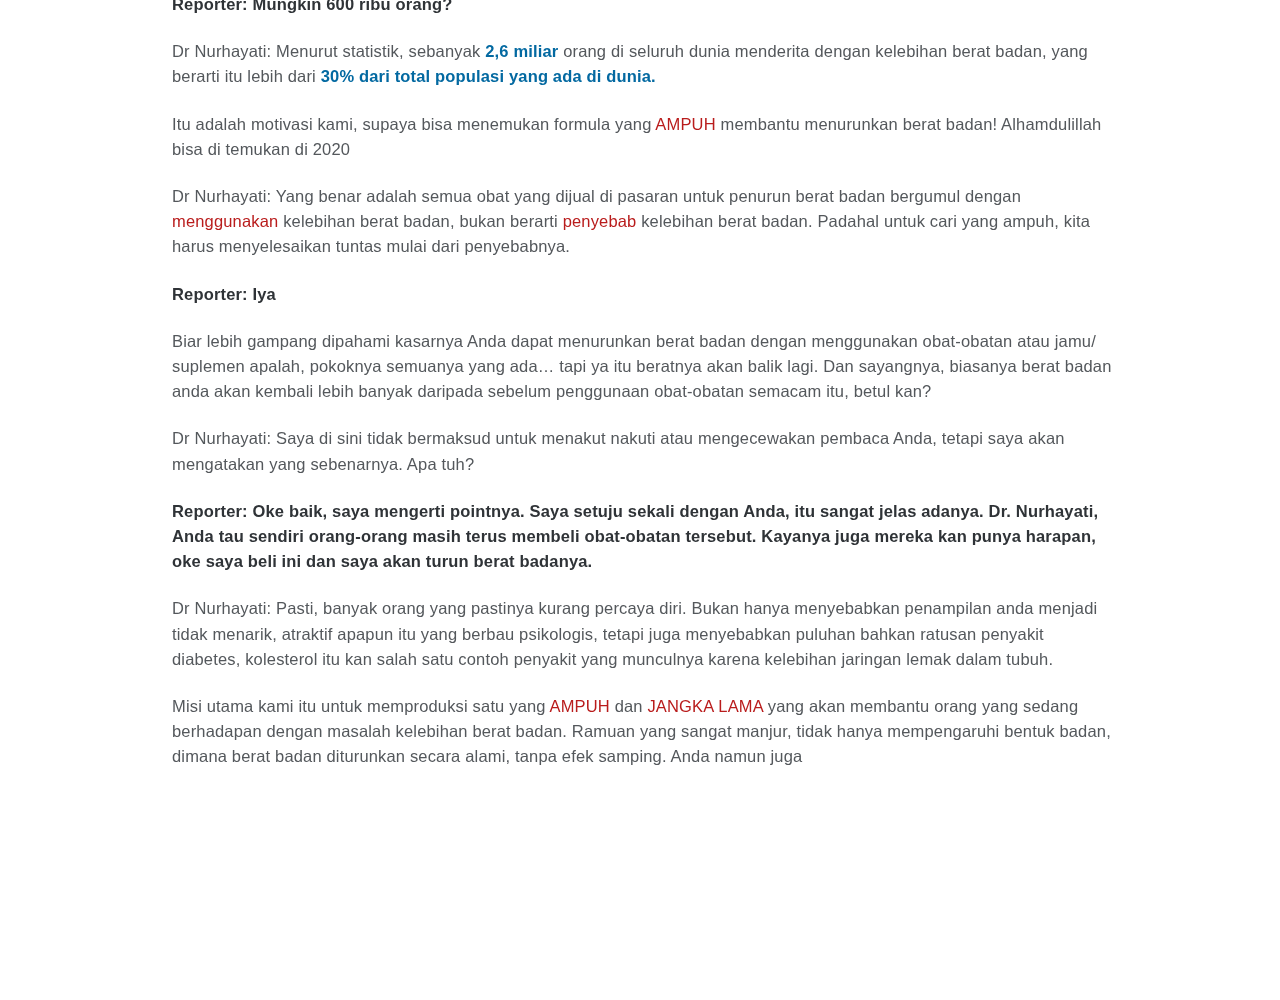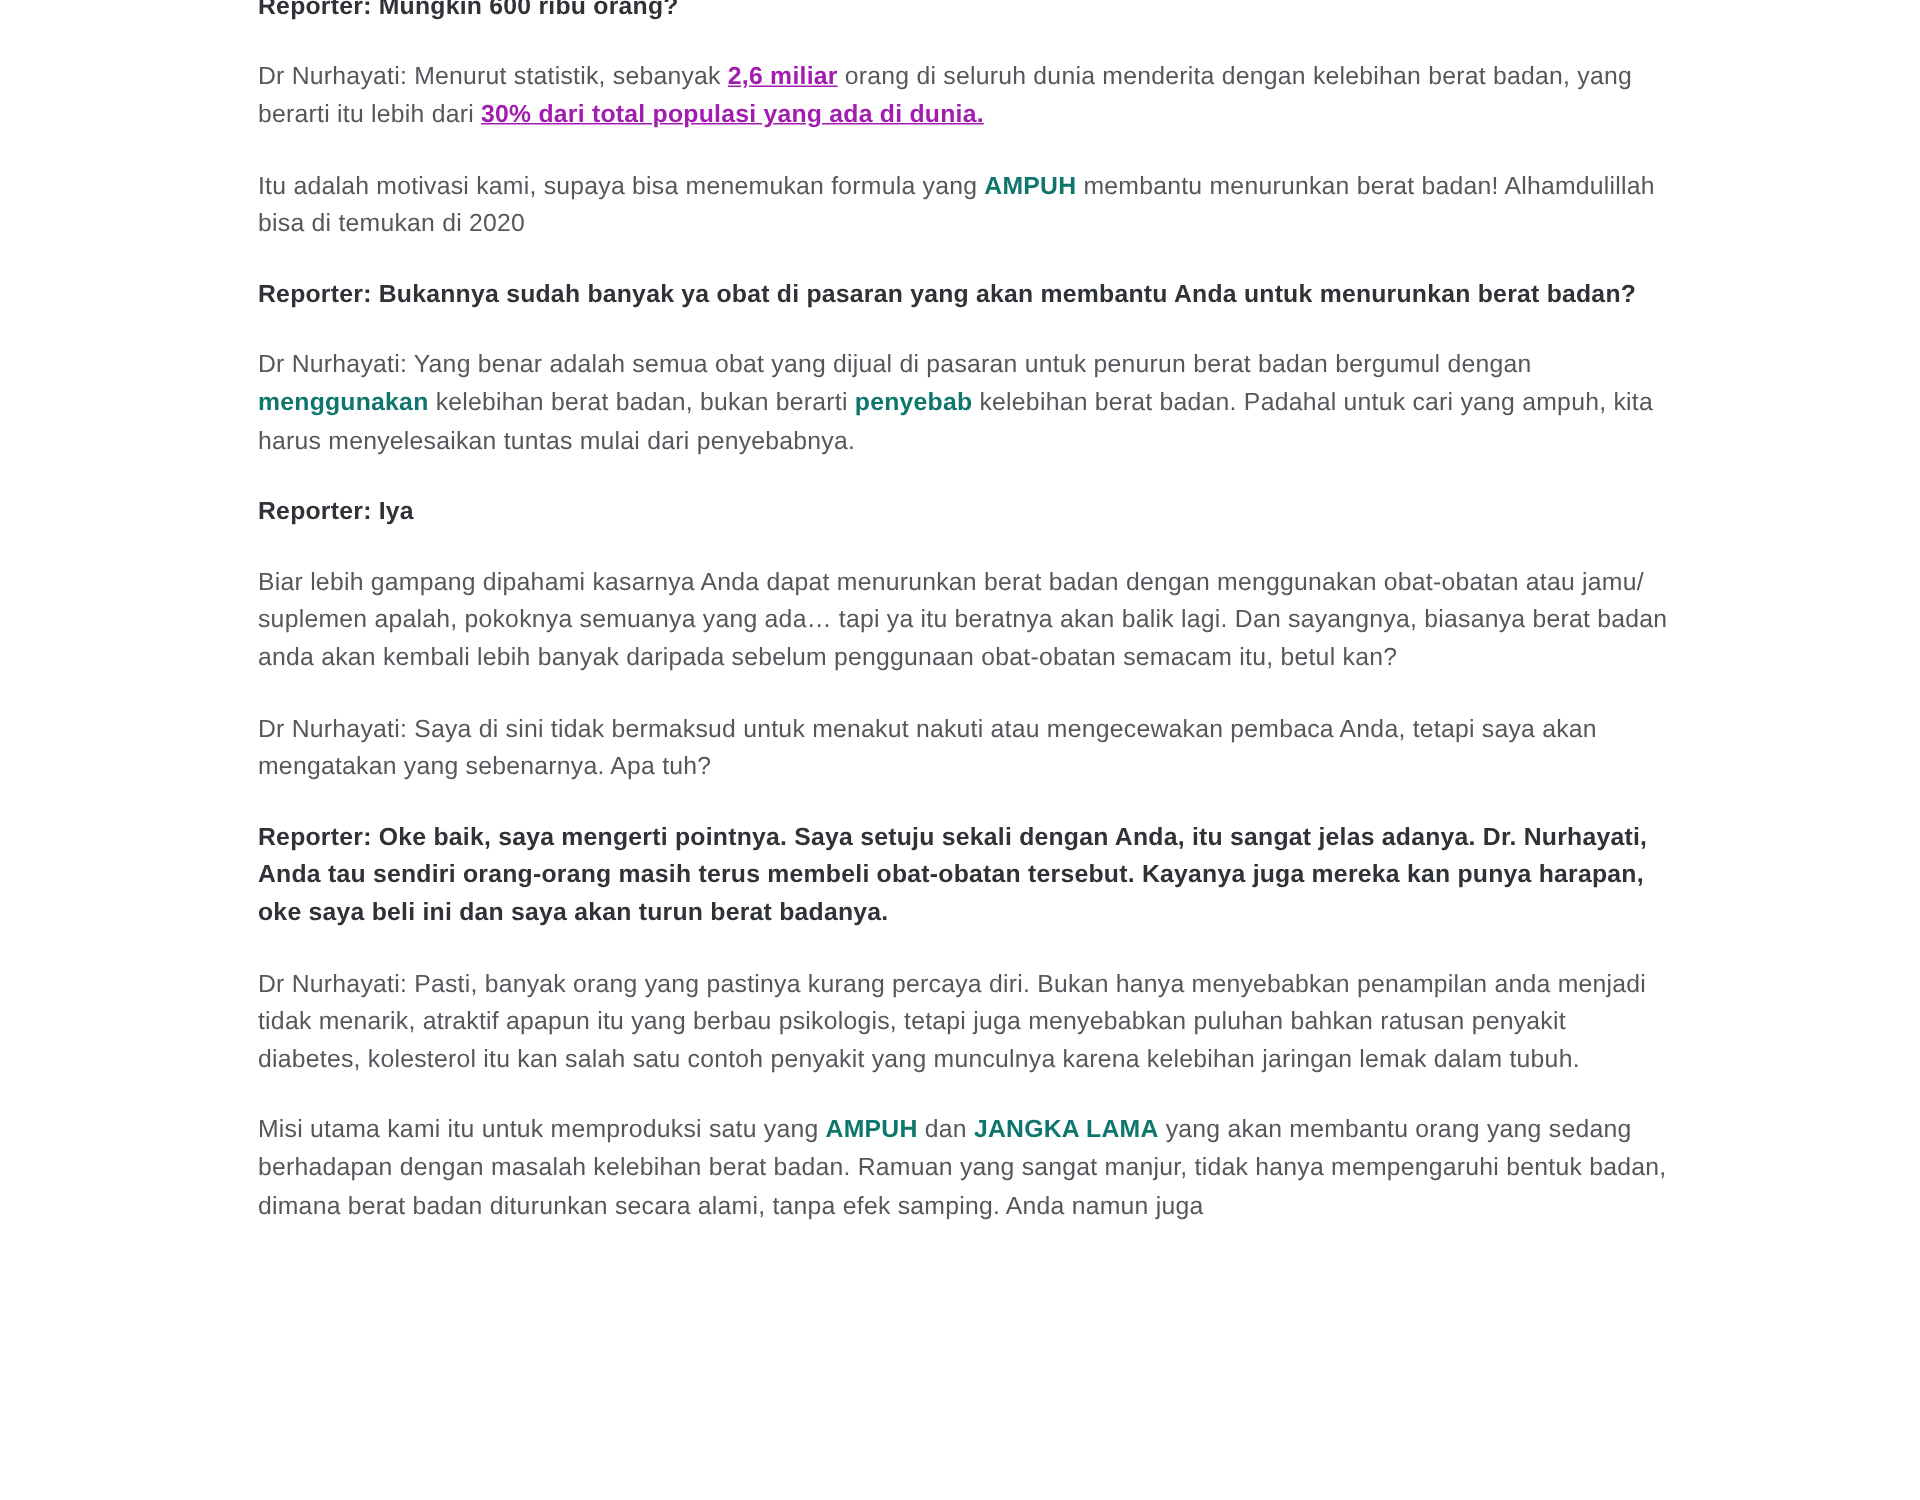--- a/index.html
+++ b/index.html
@@ -31,42 +31,40 @@
     -webkit-font-smoothing: antialiased;
   }
 
   .para.bold {
     font-weight: bold;
     color: #2f3337;
   }
 
   .para b,
   .para strong {
-    font-weight: bold;
-    color: #0f766e;
+    font-weight: normal;
+    color: #b91c1c;
   }
 
   .para .red {
     font-weight: bold;
-    color: #a21caf;
-    text-decoration: underline;
+    color: #0369a1;
   }
 
   .para:last-child {
     margin-bottom: 0;
   }
 </style>
 </head>
 <body>
 
 <div id="article">
     <p class="para bold"><span>Reporter: Mungkin 600 ribu orang?</span></p>
     <p class="para"><span>Dr Nurhayati: Menurut statistik, sebanyak </span><span class="red">2,6 miliar</span><span> orang di seluruh dunia menderita dengan kelebihan berat badan, yang berarti itu lebih dari </span><span class="red">30% dari total populasi yang ada di dunia.</span></p>
     <p class="para"><span>Itu adalah motivasi kami, supaya bisa menemukan formula yang </span><strong>AMPUH</strong><span> membantu menurunkan berat badan! Alhamdulillah bisa di temukan di 2020</span></p>
-    <p class="para bold"><span>Reporter: Bukannya sudah banyak ya obat di pasaran yang akan membantu Anda untuk menurunkan berat badan?</span></p>
     <p class="para"><span>Dr Nurhayati: Yang benar adalah semua obat yang dijual di pasaran untuk penurun berat badan bergumul dengan </span><strong>menggunakan</strong><span> kelebihan berat badan, bukan berarti </span><strong>penyebab</strong><span> kelebihan berat badan. Padahal untuk cari yang ampuh, kita harus menyelesaikan tuntas mulai dari penyebabnya.</span></p>
     <p class="para bold"><span>Reporter: Iya</span></p>
     <p class="para"><span>Biar lebih gampang dipahami kasarnya Anda dapat menurunkan berat badan dengan menggunakan obat-obatan atau jamu/ suplemen apalah, pokoknya semuanya yang ada… tapi ya itu beratnya akan balik lagi. Dan sayangnya, biasanya berat badan anda akan kembali lebih banyak daripada sebelum penggunaan obat-obatan semacam itu, betul kan?</span></p>
     <p class="para"><span>Dr Nurhayati: Saya di sini tidak bermaksud untuk menakut nakuti atau mengecewakan pembaca Anda, tetapi saya akan mengatakan yang sebenarnya. Apa tuh?</span></p>
     <p class="para bold"><span>Reporter: Oke baik, saya mengerti pointnya. Saya setuju sekali dengan Anda, itu sangat jelas adanya. Dr. Nurhayati, Anda tau sendiri orang-orang masih terus membeli obat-obatan tersebut. Kayanya juga mereka kan punya harapan, oke saya beli ini dan saya akan turun berat badanya.</span></p>
     <p class="para"><span>Dr Nurhayati: Pasti, banyak orang yang pastinya kurang percaya diri. Bukan hanya menyebabkan penampilan anda menjadi tidak menarik, atraktif apapun itu yang berbau psikologis, tetapi juga menyebabkan puluhan bahkan ratusan penyakit diabetes, kolesterol itu kan salah satu contoh penyakit yang munculnya karena kelebihan jaringan lemak dalam tubuh.</span></p>
     <p class="para"><span>Misi utama kami itu untuk memproduksi satu yang </span><strong>AMPUH</strong><span> dan </span><strong>JANGKA LAMA</strong><span> yang akan membantu orang yang sedang berhadapan dengan masalah kelebihan berat badan. Ramuan yang sangat manjur, tidak hanya mempengaruhi bentuk badan, dimana berat badan diturunkan secara alami, tanpa efek samping. Anda namun juga</span></p>
   </div>
 
 </body></html>

